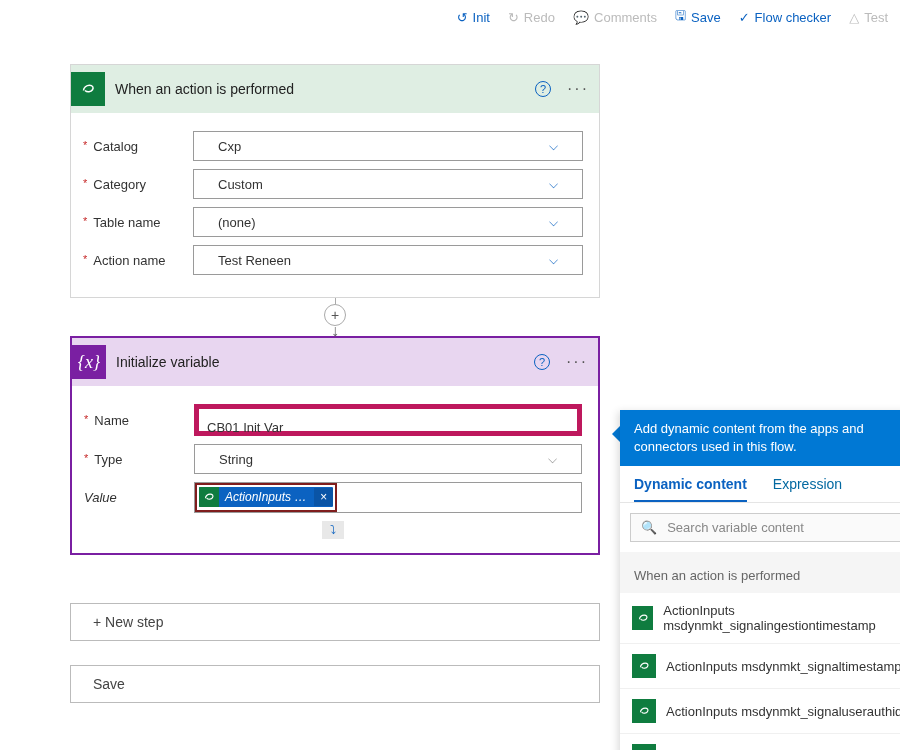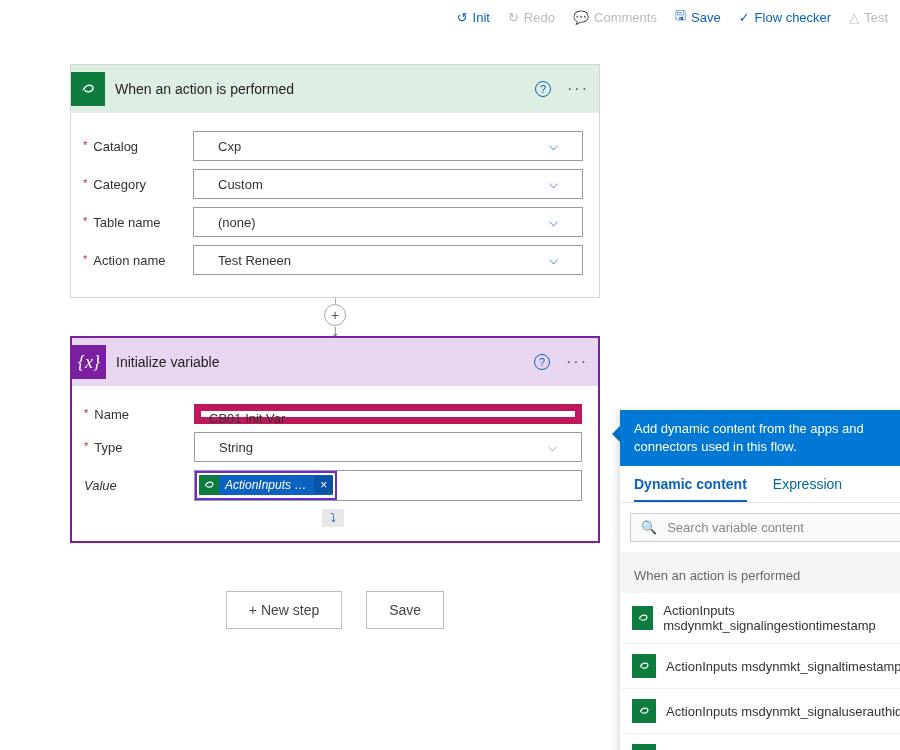--- a/index.html
+++ b/index.html
@@ -19,34 +19,34 @@
   .icon-purple { background: #7a1fa2; }
   .card-title { flex: 1; font-size: 14px; color: #222; }
   .hdr-actions { display: flex; gap: 16px; align-items: center; color: #555; }
   .card-body { padding: 10px 16px 14px 12px; }
   .row { display: flex; align-items: center; margin: 8px 0; }
   .row .lbl { width: 110px; font-size: 13px; color: #333; display: flex; gap: 3px; }
   .req::before { content: "*"; color: #c62828; margin-right: 3px; font-size: 11px; }
   .dd { flex: 1; height: 30px; border: 1px solid #9a9a9a; display: flex; align-items: center; padding: 0 24px; font-size: 13px; color: #333; justify-content: space-between; background: #fff; }
   .dd .chev { color: #0b62c1; font-size: 12px; }
   .dd.light .chev { color: #888; }
-  .txtin { flex: 1; height: 20px; border: 7px solid #be185d; padding: 0 8px; font-size: 13px; color: #333; }
+  .txtin { flex: 1; height: 32px; border: 5px solid #be185d; padding: 11px 8px; font-size: 13px; color: #333; }
   .value-cell { flex: 1; border: 1px solid #9a9a9a; min-height: 30px; padding: 3px; display: flex; align-items: center; }
-  .value-highlight { border: 2px solid #6d28d9; padding: 2px; margin: -3px 6px -3px -3px; }
+  .value-highlight { border: 2px solid #7f1d1d; padding: 2px; margin: -3px 6px -3px -3px; }
   .pill { display: inline-flex; align-items: center; background: #0b62c1; color: #fff; font-size: 12px; border-radius: 1px; overflow: hidden; }
   .pill .pi { background: #0f7c3f; width: 20px; height: 20px; display: flex; align-items: center; justify-content: center; }
   .pill .pt { padding: 2px 6px; max-width: 95px; white-space: nowrap; overflow: hidden; text-overflow: ellipsis; }
   .pill .px { background: #0a54a6; padding: 2px 6px; cursor: pointer; }
   .dyn-link-row { display: flex; justify-content: flex-end; align-items: center; gap: 6px; margin: 6px 0 2px; font-size: 13px; color: #0b62c1; }
   .dyn-link-row .plus { width: 16px; height: 16px; background: #0b62c1; color: #fff; display: flex; align-items: center; justify-content: center; font-size: 12px; }
   .below-badge { width: 22px; height: 18px; margin: 0 auto; background: #e8e8e8; display: flex; align-items: center; justify-content: center; font-size: 12px; color: #0b62c1; }
   .connector { width: 530px; margin-left: 70px; display: flex; flex-direction: column; align-items: center; }
   .plus-circle { width: 22px; height: 22px; border: 1px solid #aaa; border-radius: 50%; background: #fff; display: flex; align-items: center; justify-content: center; font-size: 14px; color: #555; }
   .arrow-down { font-size: 16px; color: #666; line-height: 10px; }
-  .btnrow { width: 530px; margin-left: 70px; display: flex; justify-content: center; gap: 24px; margin-top: 48px; }
+  .btnrow { width: 530px; margin-left: 70px; display: flex; justify-content: center; gap: 24px; margin-top: 48px; flex-direction: column; }
   .btn { border: 1px solid #bbb; padding: 10px 22px; font-size: 14px; color: #444; background: #fff; cursor: pointer; }
   .dyn-panel { position: absolute; left: 620px; top: 410px; width: 310px; background: #fff; box-shadow: -2px 2px 8px rgba(0,0,0,0.15); }
   .dyn-callout { position: absolute; left: 612px; top: 426px; width: 0; height: 0; border-top: 8px solid transparent; border-bottom: 8px solid transparent; border-right: 8px solid #0078d4; }
   .dyn-head { background: #0078d4; color: #fff; padding: 10px 14px; font-size: 13px; line-height: 1.4; }
   .dyn-tabs { display: flex; gap: 26px; padding: 10px 14px 0; font-size: 14px; border-bottom: 1px solid #e5e5e5; }
   .dyn-tab { padding-bottom: 8px; color: #0369a1; cursor: pointer; }
   .dyn-tab.active { color: #0b62c1; font-weight: 600; border-bottom: 2px solid #0b62c1; }
   .dyn-search { margin: 10px 10px 0; border: 1px solid #ccc; background: #fafafa; display: flex; align-items: center; padding: 6px 10px; gap: 10px; font-size: 13px; color: #888; }
   .dyn-section { padding: 16px 14px 10px; font-size: 13px; color: #666; background: #f5f5f5; margin-top: 10px; }
   .dyn-list { }

